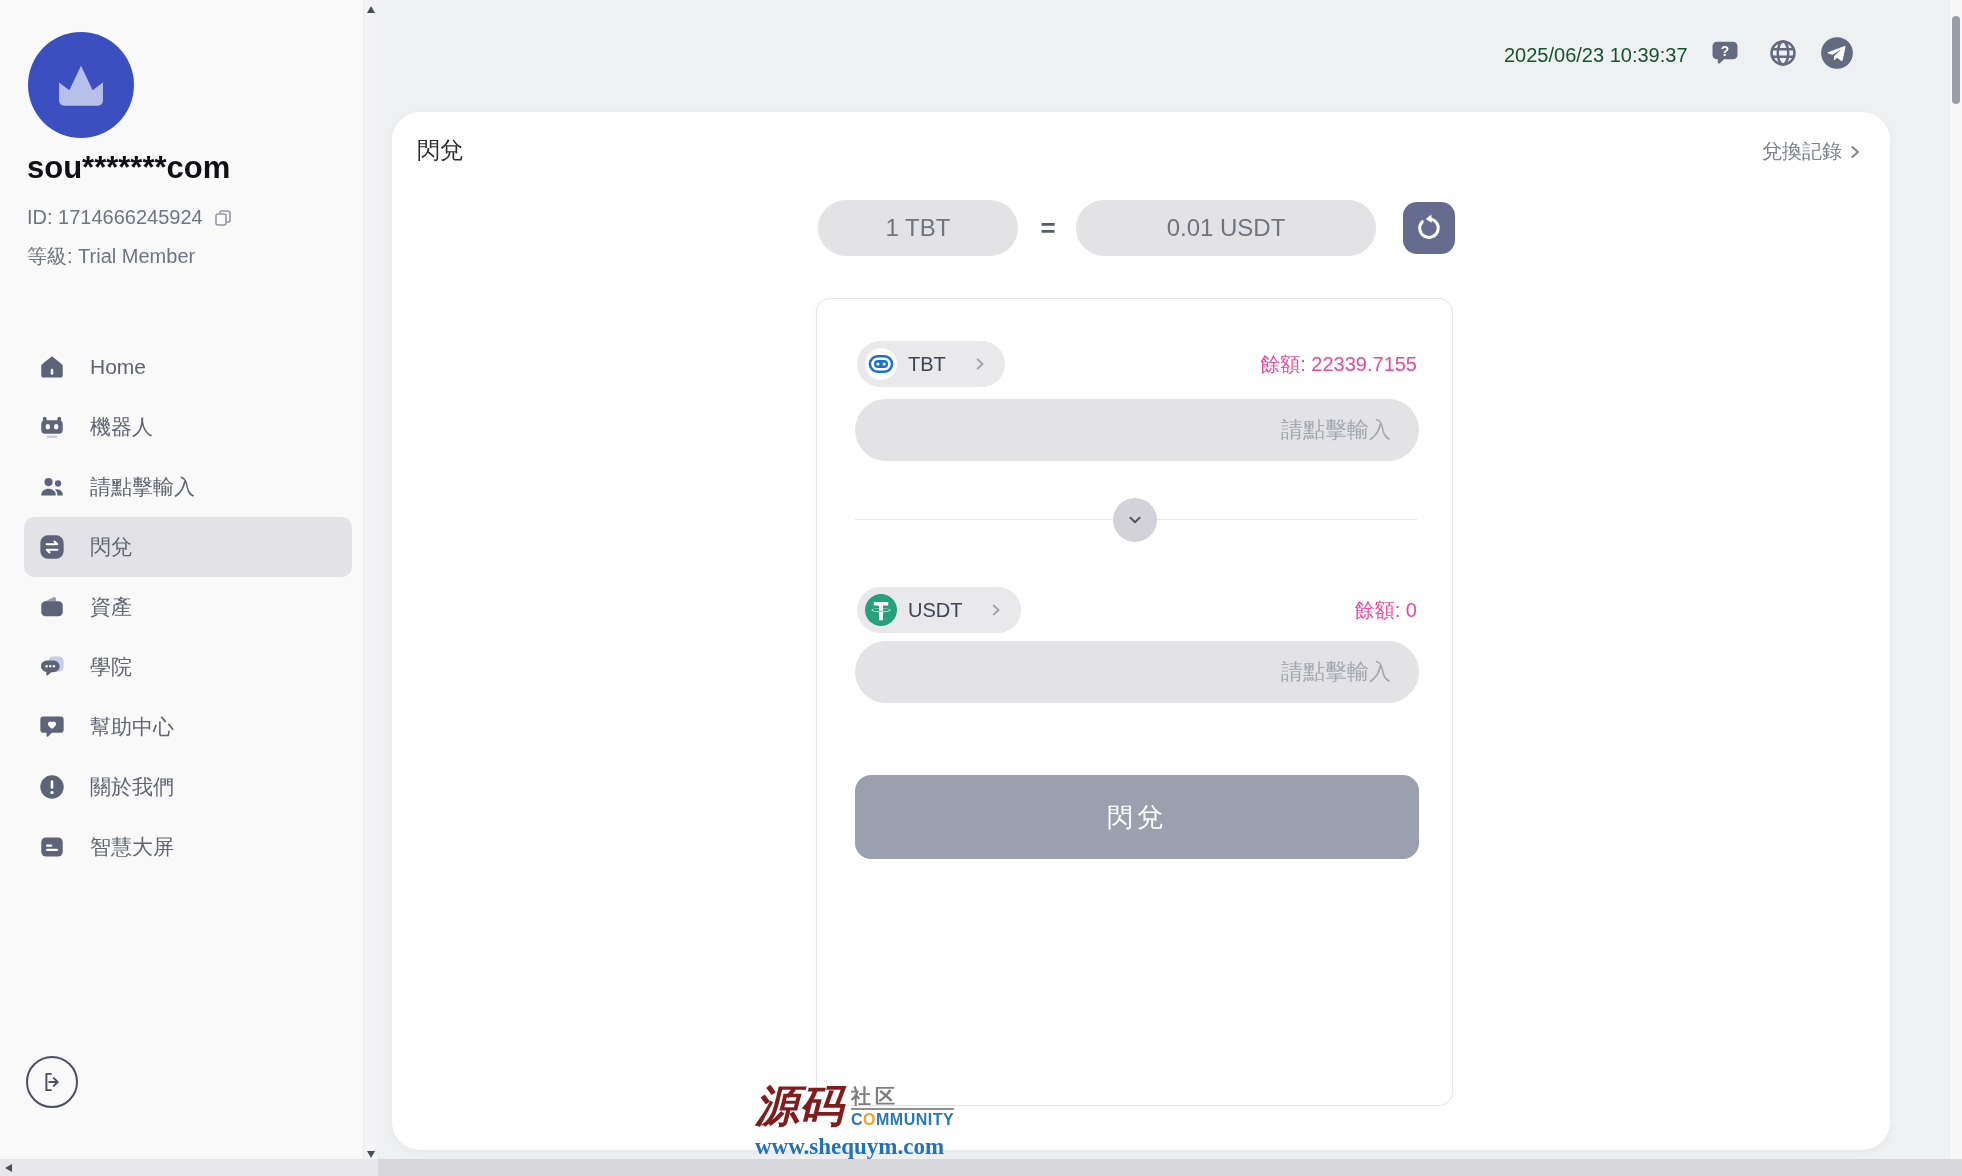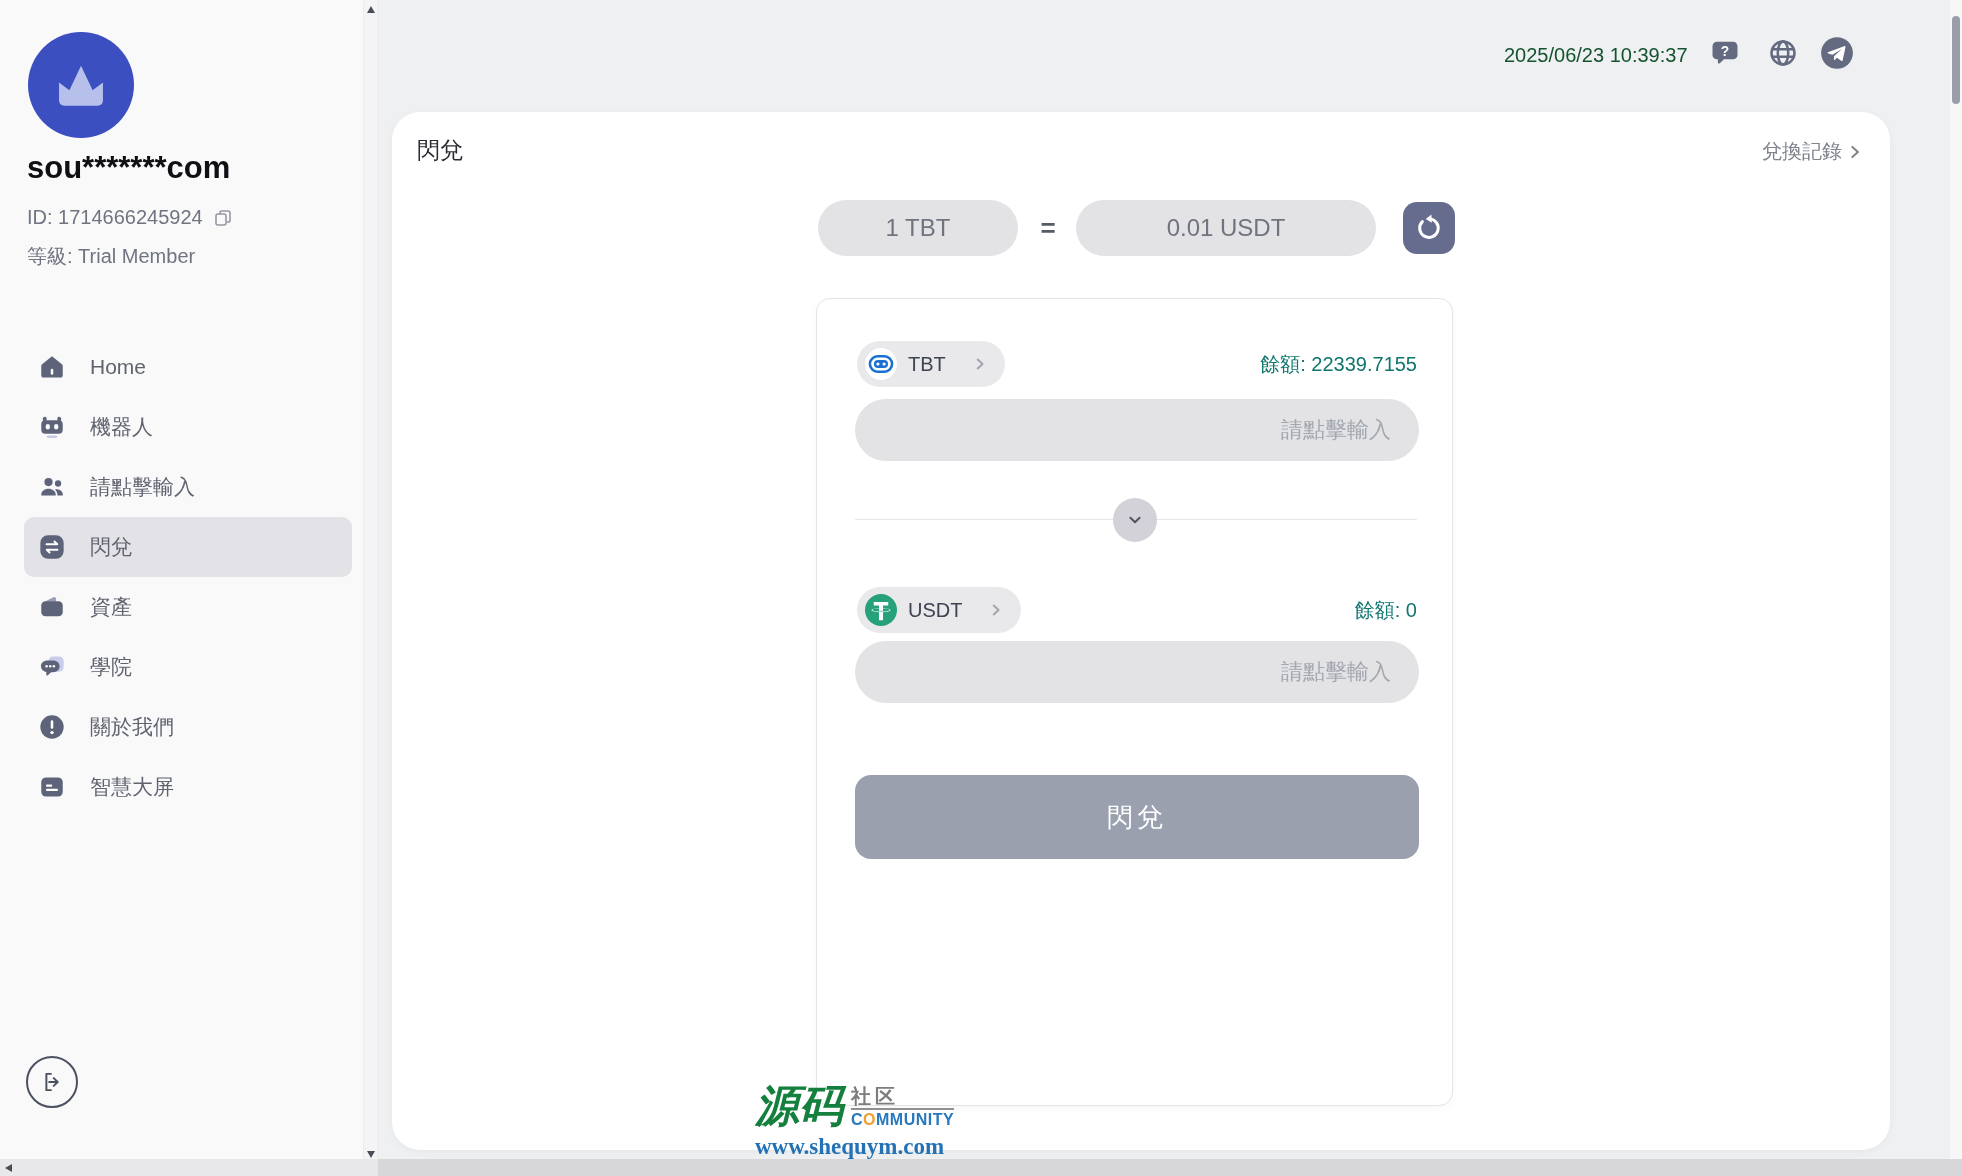--- a/index.html
+++ b/index.html
@@ -60,41 +60,41 @@
   .swap-card { position:absolute; left:424px; top:186px; width:637px; height:808px; background:#fff;
                border:1px solid #e4e4e8; border-radius:14px; box-shadow:0 3px 10px rgba(0,0,0,0.03); }
   .token-row { position:absolute; left:40px; right:35px; display:flex; justify-content:space-between; align-items:center; height:46px; }
   .row-from { top:42px; } .row-to { top:288px; }
   .token-pill { display:flex; align-items:center; background:#e9e9ec; border-radius:23px; height:46px;
                 padding:0 18px 0 8px; gap:11px; cursor:pointer; }
   .token-ic { width:32px; height:32px; border-radius:50%; display:flex; }
   .token-ic svg { width:32px; height:32px; }
   .token-name { font-size:20px; color:#3f4250; }
   .pill-chev { width:14px; height:14px; margin-left:16px; display:flex; }
-  .balance { font-size:20px; color:#0f766e; }
+  .balance { font-size:20px; color:#ec4899; }
 
   .amount-input { position:absolute; left:38px; right:35px; height:62px; width:564px; border-radius:31px;
                   background:#e3e3e6; border:none; text-align:right; padding:0 28px; font-size:22px; color:#50545e; outline:none; }
   .amount-input::placeholder { color:#a2a6ae; }
   .in-from { top:100px; } .in-to { top:342px; }
 
   .divider { position:absolute; left:0; right:0; top:199px; height:44px; }
   .divider .line { position:absolute; left:38px; right:35px; top:21px; height:1px; background:#e7e7ea; }
   .divider .circle { position:absolute; left:50%; top:0; transform:translateX(-50%); width:44px; height:44px;
                      border-radius:50%; background:#d2d2d8; display:flex; align-items:center; justify-content:center; cursor:pointer; }
   .divider .circle svg { width:22px; height:22px; }
 
   .submit-btn { position:absolute; left:38px; top:476px; width:564px; height:84px; border:none; border-radius:16px;
                 background:#9aa0ae; color:#ffffff; font-size:26px; letter-spacing:4px; cursor:pointer;
                 font-family:"Liberation Sans","DejaVu Sans",sans-serif; }
 
   
   .watermark { position:absolute; left:755px; top:1084px; z-index:5; }
   .wm-row1 { display:flex; align-items:flex-end; gap:8px; }
-  .wm-cn { font-size:44px; font-weight:700; color:#15803d; font-style:italic; line-height:1; }
+  .wm-cn { font-size:44px; font-weight:700; color:#7f1d1d; font-style:italic; line-height:1; }
   .wm-stack { display:flex; flex-direction:column; line-height:1; }
   .wm-sub { font-size:20px; font-weight:700; color:#7d7d7d; letter-spacing:4px; border-bottom:2px solid #909090; padding-bottom:2px; }
   .wm-en { font-size:16px; font-weight:700; color:#2878be; letter-spacing:0.5px; margin-top:2px; }
   .wm-en .o { color:#f0a030; }
   .wm-url { font-family:"Liberation Serif","DejaVu Serif",serif; font-size:23px; font-weight:700; color:#2372b5; margin-top:6px; }
 
   
   .bottom-scroll { position:absolute; left:0; bottom:0; width:1962px; height:17px; background:#e8e8ea; }
   .bottom-scroll .dark { position:absolute; left:378px; right:0; top:0; height:17px; background:#d7d7d9; }
   .tri-left { position:absolute; left:5px; top:5px; width:0; height:0; border-top:4px solid transparent; border-bottom:4px solid transparent; border-right:7px solid #4a4d57; z-index:2; }
@@ -182,20 +182,29 @@
         <span class="nav-icon">
             <svg viewBox="0 0 24 24">
               <rect x="9" y="3" width="13" height="13" rx="4" fill="#c9cdea"></rect>
               <path fill="#5d6379" d="M2.5 11.4c0-3 2.4-5 5.6-5h4.8c3.2 0 5.6 2 5.6 5s-2.4 5-5.6 5h-1.6l-2.9 2.7c-.5.5-1.3.1-1.3-.6v-2.3c-2.7-.5-4.6-2.3-4.6-4.8z"></path>
               <circle cx="7.4" cy="11.4" r="1.05" fill="#fff"></circle>
               <circle cx="10.5" cy="11.4" r="1.05" fill="#fff"></circle>
               <circle cx="13.6" cy="11.4" r="1.05" fill="#fff"></circle>
             </svg>
           </span>
         <span class="nav-label">學院</span>
+      </div>
+      <div class="nav-item">
+        <span class="nav-icon">
+            <svg viewBox="0 0 24 24">
+              <path fill="#5d6379" d="M4.5 3h15c1.4 0 2.5 1.1 2.5 2.5v9c0 1.4-1.1 2.5-2.5 2.5h-7.6l-3.2 3.1c-.5.5-1.4.1-1.4-.6V17h-2.8C3.1 17 2 15.9 2 14.5v-9C2 4.1 3.1 3 4.5 3z"></path>
+              <path fill="#fff" d="M12 13.6s-3.5-2-3.5-4.3c0-1.15.95-2.1 2.1-2.1.58 0 1.1.27 1.4.7.3-.43.82-.7 1.4-.7 1.15 0 2.1.95 2.1 2.1 0 2.3-3.5 4.3-3.5 4.3z"></path>
+            </svg>
+          </span>
+        <span class="nav-label">幫助中心</span>
       </div>
       <div class="nav-item">
         <span class="nav-icon">
             <svg viewBox="0 0 24 24">
               <circle cx="12" cy="12" r="10" fill="#5d6379"></circle>
               <rect x="10.9" y="6.3" width="2.2" height="7.2" rx="1.1" fill="#fff"></rect>
               <circle cx="12" cy="16.8" r="1.45" fill="#fff"></circle>
             </svg>
           </span>
         <span class="nav-label">關於我們</span>

